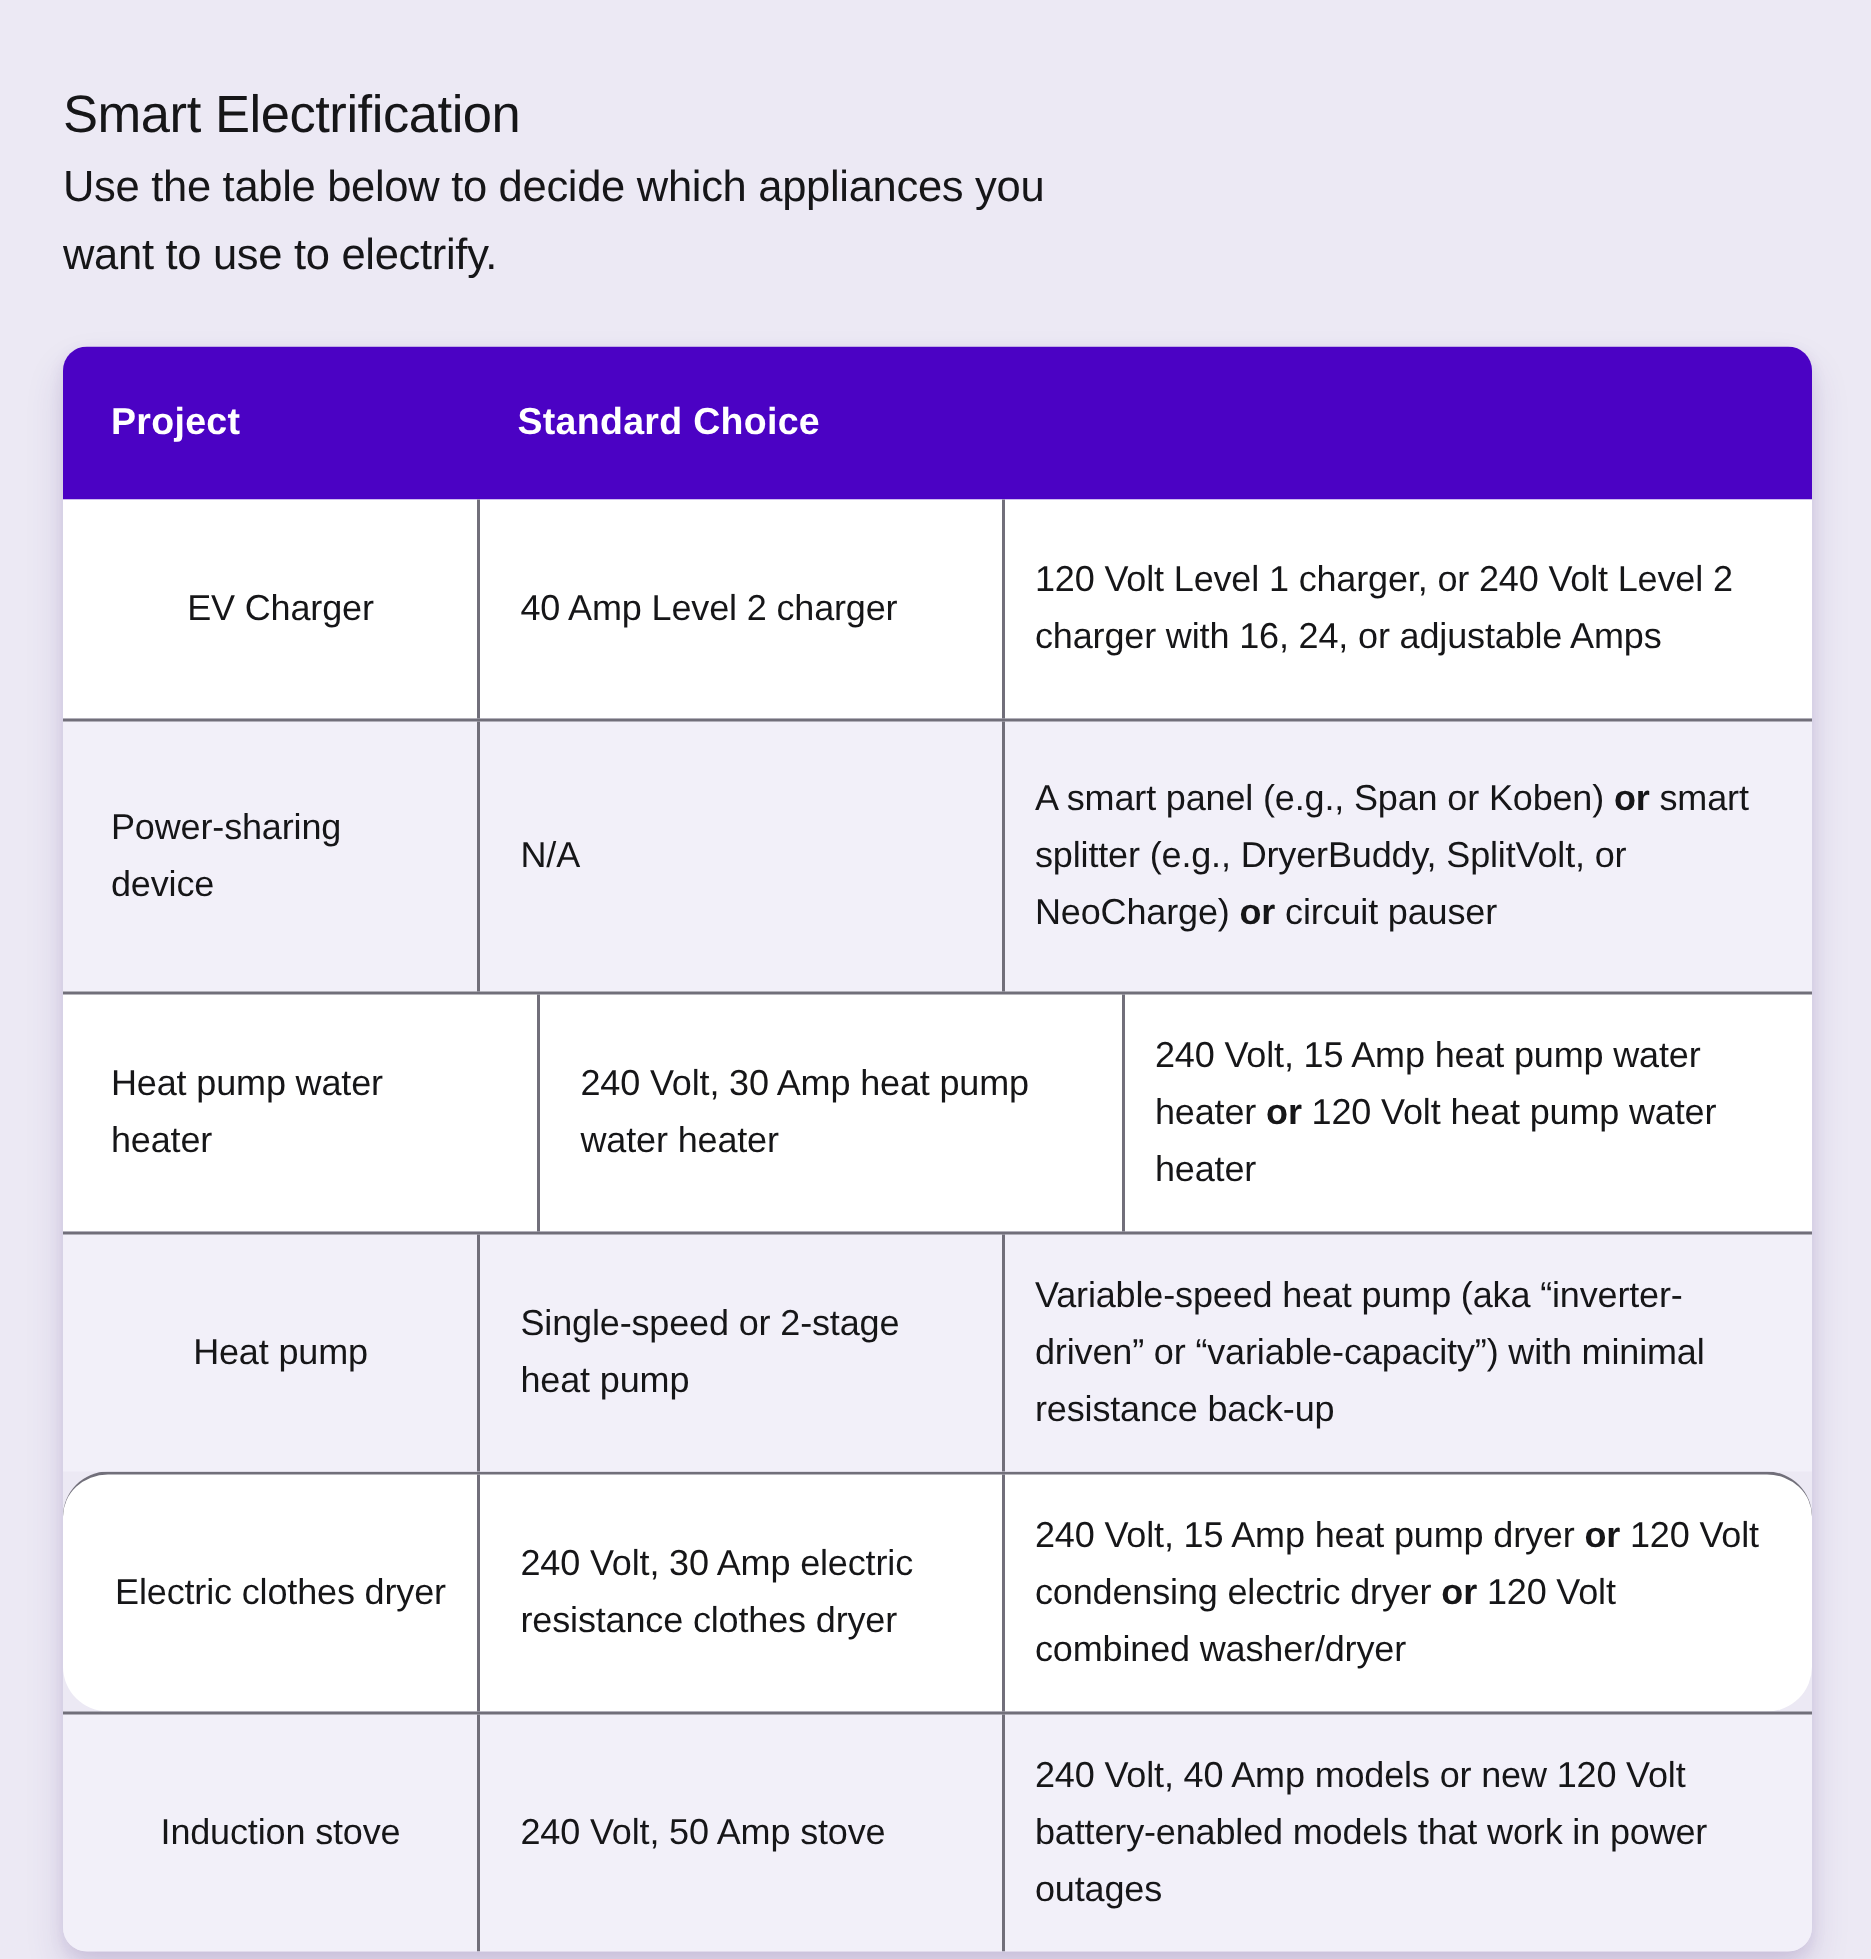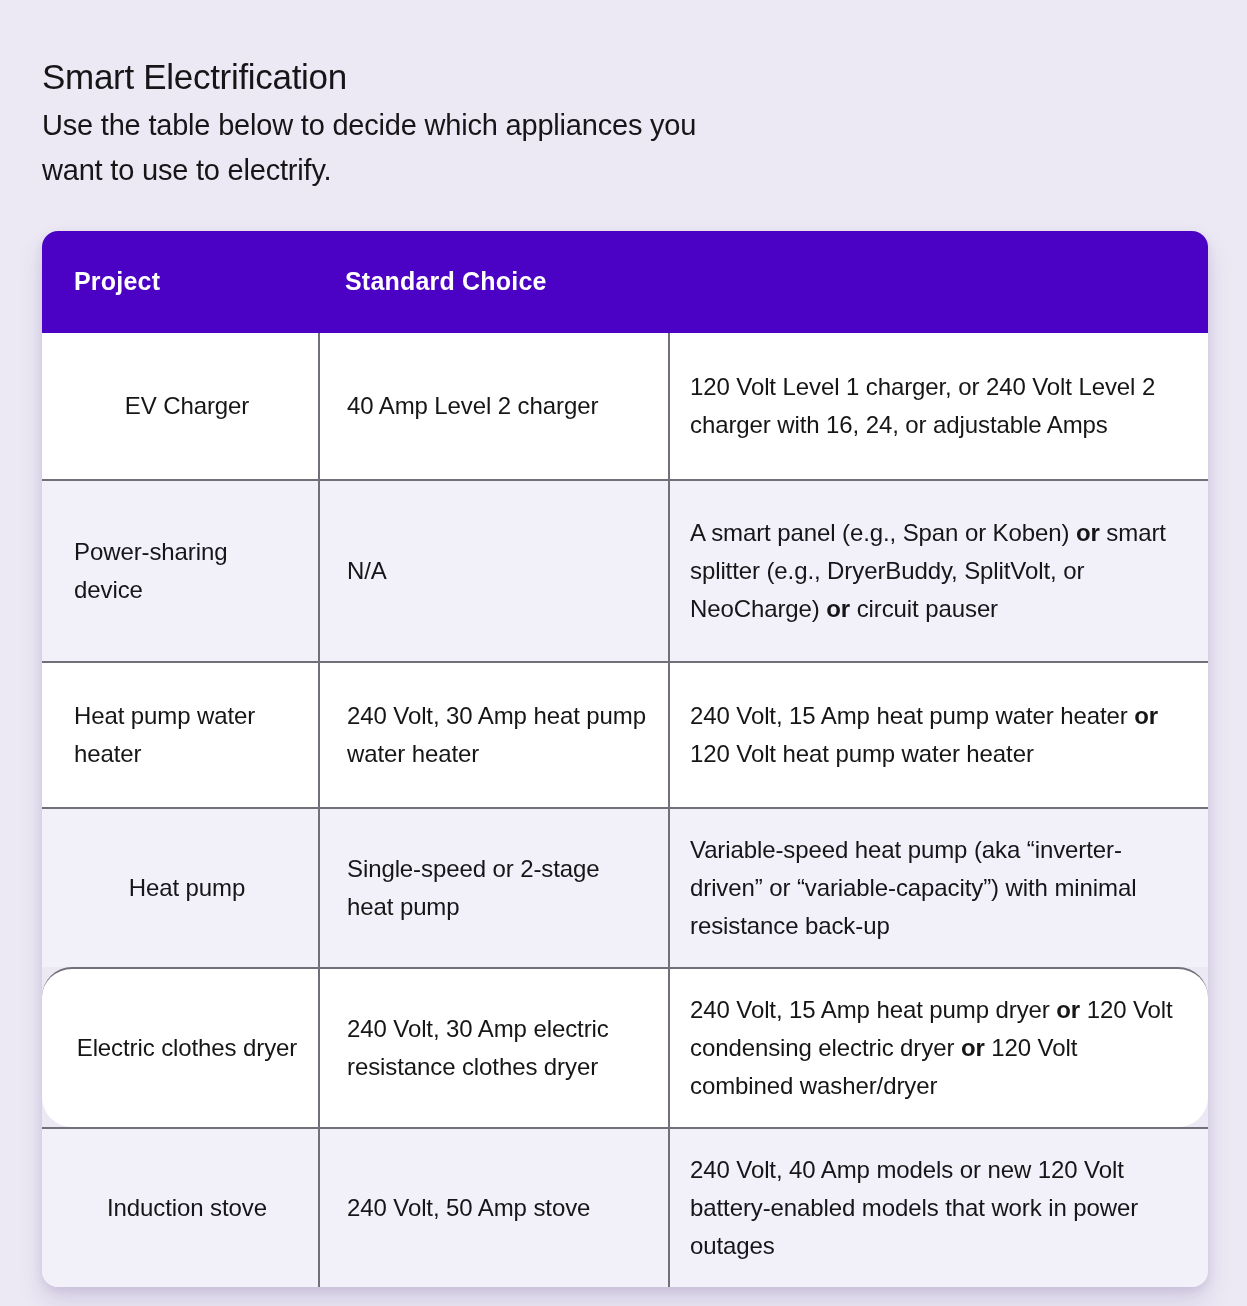--- a/index.html
+++ b/index.html
@@ -105,21 +105,21 @@
           <div class="cell col-1 project">
             <div>Power-sharing device</div>
           </div>
           <div class="cell col-2">
             <div>N/A</div>
           </div>
           <div class="cell col-3">
             <div>A smart panel (e.g., Span or Koben) <b>or</b> smart splitter (e.g., DryerBuddy, SplitVolt, or NeoCharge) <b>or</b> circuit pauser</div>
           </div>
         </div>
-        <div class="row" style="min-height: 146px;">
+        <div class="row" style="min-height: 146px; gap: 40px;">
           <div class="cell col-1 project">
             <div>Heat pump water heater</div>
           </div>
           <div class="cell col-2">
             <div>240 Volt, 30 Amp heat pump water heater</div>
           </div>
           <div class="cell col-3">
             <div>240 Volt, 15 Amp heat pump water heater <b>or</b> 120 Volt heat pump water heater</div>
           </div>
         </div>

